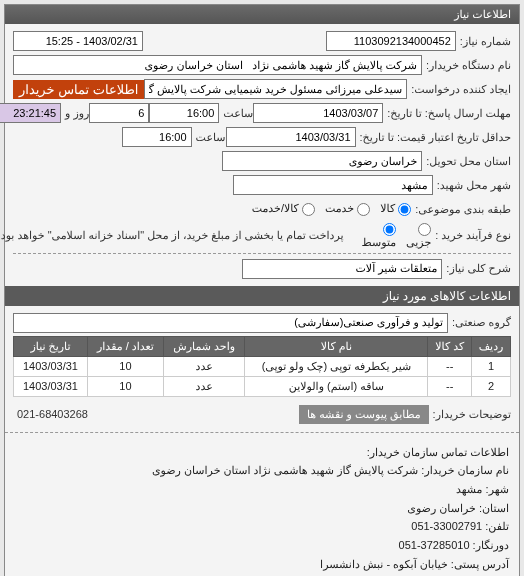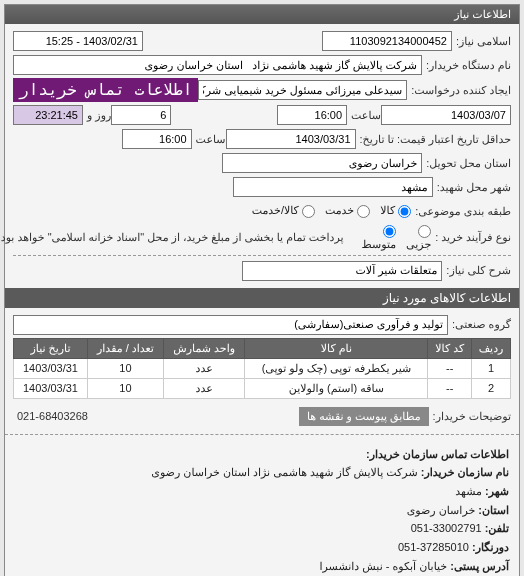--- a/index.html
+++ b/index.html
@@ -45,27 +45,27 @@
   height: 20px;
   font-family: inherit;
   direction: rtl;
 }
 .input.wide { flex: 1; }
 .input.small { width: 130px; }
 .input.xs { width: 60px; }
 .input.time { width: 70px; }
 .input.sel { width: 200px; }
 .btn-link {
-  background: #701a75;
+  background: #c2410c;
   color: #fff;
   padding: 2px 6px;
-  font-size: 16px;
+  font-size: 13px;
   border: none;
   cursor: pointer;
-  font-family: Liberation Mono, monospace;
+  font-family: Liberation Sans, sans-serif;
 }
 .btn-gray {
   background: #888;
   color: #fff;
   padding: 3px 8px;
   font-size: 11px;
   border: none;
   cursor: pointer;
   font-family: inherit;
 }
@@ -98,55 +98,56 @@
   margin-left: 10px;
   font-size: 11px;
 }
 .radio-row input { vertical-align: middle; }
 .dotted { border-bottom: 1px dashed #999; margin: 4px 0; }
 .contact-section {
   padding: 6px 10px;
   font-size: 11px;
   line-height: 1.7;
 }
-.contact-section b { font-weight: bold; }
+.contact-section b { font-weight: normal; }
 .hr { border: none; border-top: 1px dashed #999; margin: 4px 0; }
 .descrow {
   display:flex;
   align-items:center;
   padding:4px 8px;
 }
 </style>
 </head>
 <body>
 
 <div class="panel">
   <div class="panel-header">اطلاعات نیاز</div>
 
   <div class="section">
 
     <div class="row">
-      <span class="label">اسلامی نیاز:</span>
+      <span class="label">شماره نیاز:</span>
       <input class="input small" value="1103092134000452" style="">
       <span style="flex:1"></span>
       <input class="input small" value="1403/02/31 - 15:25" style="">
     </div>
 
     <div class="row">
       <span class="label">نام دستگاه خریدار:</span>
       <input class="input wide" value="شرکت پالایش گاز شهید هاشمی نژاد   استان خراسان رضوی" style="">
     </div>
 
     <div class="row">
       <span class="label">ایجاد کننده درخواست:</span>
       <input class="input wide" value="سیدعلی میرزائی مسئول خرید شیمیایی شرکت پالایش گاز شهید هاشمی نژاد" style="">
       <button class="btn-link">اطلاعات تماس خریدار</button>
     </div>
 
     <div class="row">
+      <span class="label">مهلت ارسال پاسخ: تا تاریخ:</span>
       <input class="input small" value="1403/03/07" style="">
       <span class="label">ساعت</span>
       <input class="input time" value="16:00" style="">
       <span style="flex:1"></span>
       <input class="input xs" value="6" style="">
       <span class="label">روز و</span>
       <input class="input time" style="background: rgb(217, 199, 230);" value="23:21:45">
 
     </div>
 

